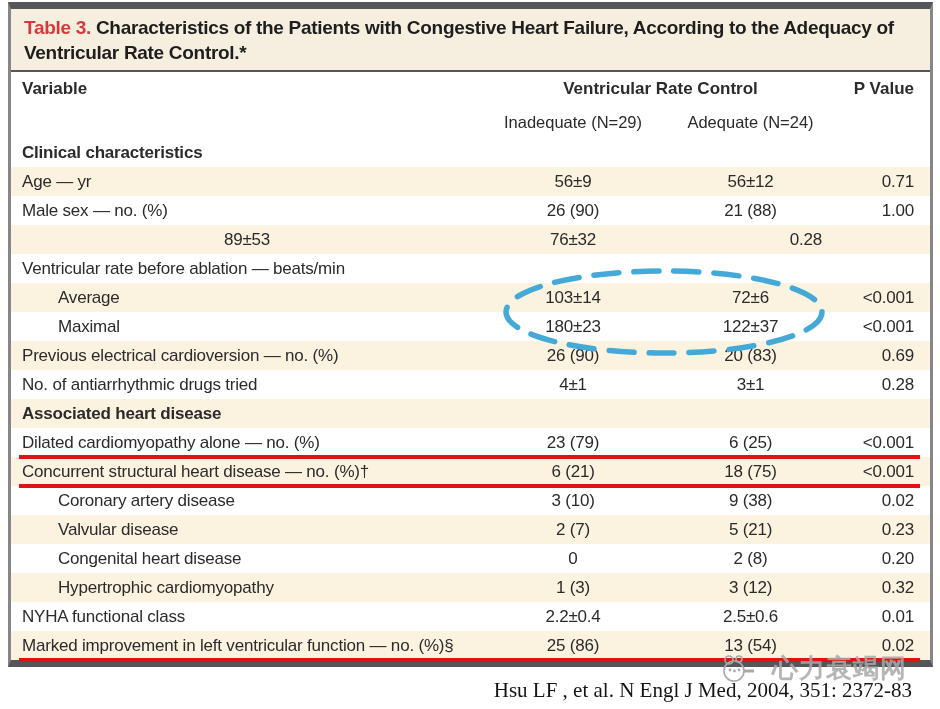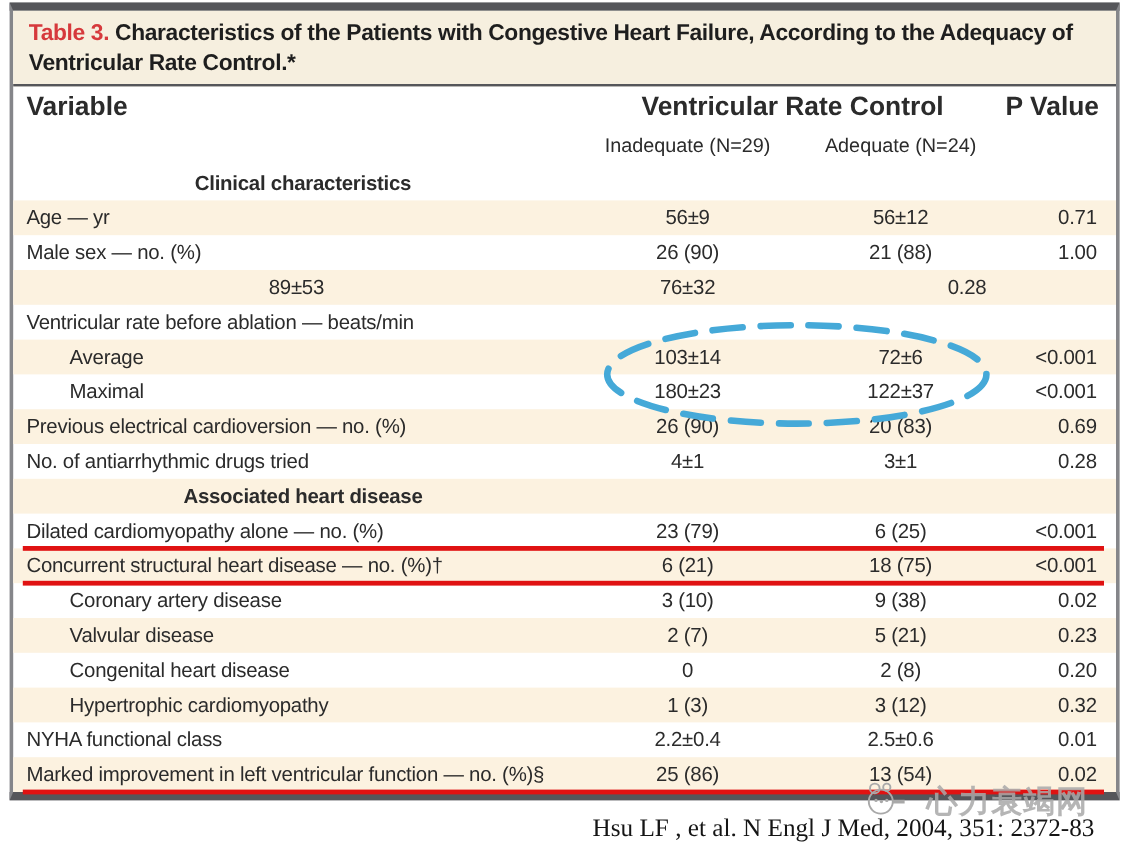--- a/index.html
+++ b/index.html
@@ -12,45 +12,45 @@
          border-left:3px solid var(--frame_side,#88898b);
          border-right:3px solid var(--frame_side,#6e6f71);
          background:#ffffff;}
 
   .caption{background:var(--cream,#f6efdf);padding:6px 14px 5px 13px;
            border-bottom:2px solid var(--frame_dark,#55565a);
            font-weight:bold;font-size:19px;line-height:25px;letter-spacing:-0.3px;color:#1e1e1e;}
   .caption .tlabel{color:var(--title_red,#d6393c);}
 
   .grid-row{display:grid;grid-template-columns:1fr 180px 175px 92px;align-items:center;}
-  .head-row{height:34px;font-weight:bold;font-size:22px;}
+  .head-row{height:34px;font-weight:bold;font-size:17px;}
   .subhead-row{height:32px;font-size:16.5px;}
   .row{height:29px;font-size:17px;letter-spacing:-0.2px;position:relative;}
   .row.stripe{background:var(--stripe,#fcf2e0);}
-  .row.section .label{font-weight:bold;text-align:center;}
+  .row.section .label{font-weight:bold;}
   .row.indent .label{padding-left:47px;}
 
   .label{padding-left:11px;text-align:left;white-space:nowrap;}
   .val{text-align:center;white-space:nowrap;}
   .pcell{text-align:right;padding-right:16px;white-space:nowrap;}
   .groupcell{grid-column:2/4;text-align:center;}
 
   .red-line{position:absolute;left:8px;right:10px;bottom:-2px;height:4px;
             background:var(--annotation_red,#e01212);z-index:3;}
 
   .ellipse-wrap{position:absolute;left:483px;top:253px;width:340px;height:100px;
                 z-index:4;pointer-events:none;}
   .ellipse-wrap ellipse{fill:none;stroke:var(--annotation_blue,#45a9d8);
                         stroke-width:5.5;stroke-dasharray:25 15;stroke-linecap:round;}
 
   .citation{position:absolute;right:28px;top:678px;
             font-family:"Liberation Serif", serif;font-weight:normal;
             font-size:21px;color:#151515;white-space:nowrap;}
 
-  .watermark{position:absolute;right:33px;top:651px;display:flex;align-items:flex-start;
+  .watermark{position:absolute;right:33px;top:651px;display:flex;align-items:center;
              gap:18px;color:var(--watermark_gray,#a9a9a9);z-index:5;}
   .watermark .wm-text{font-size:26px;font-weight:bold;letter-spacing:1px;
                       font-family:sans-serif;opacity:.85;}
   .watermark svg{display:block;}
 </style>
 </head>
 <body>
 
 <div class="frame">
 

